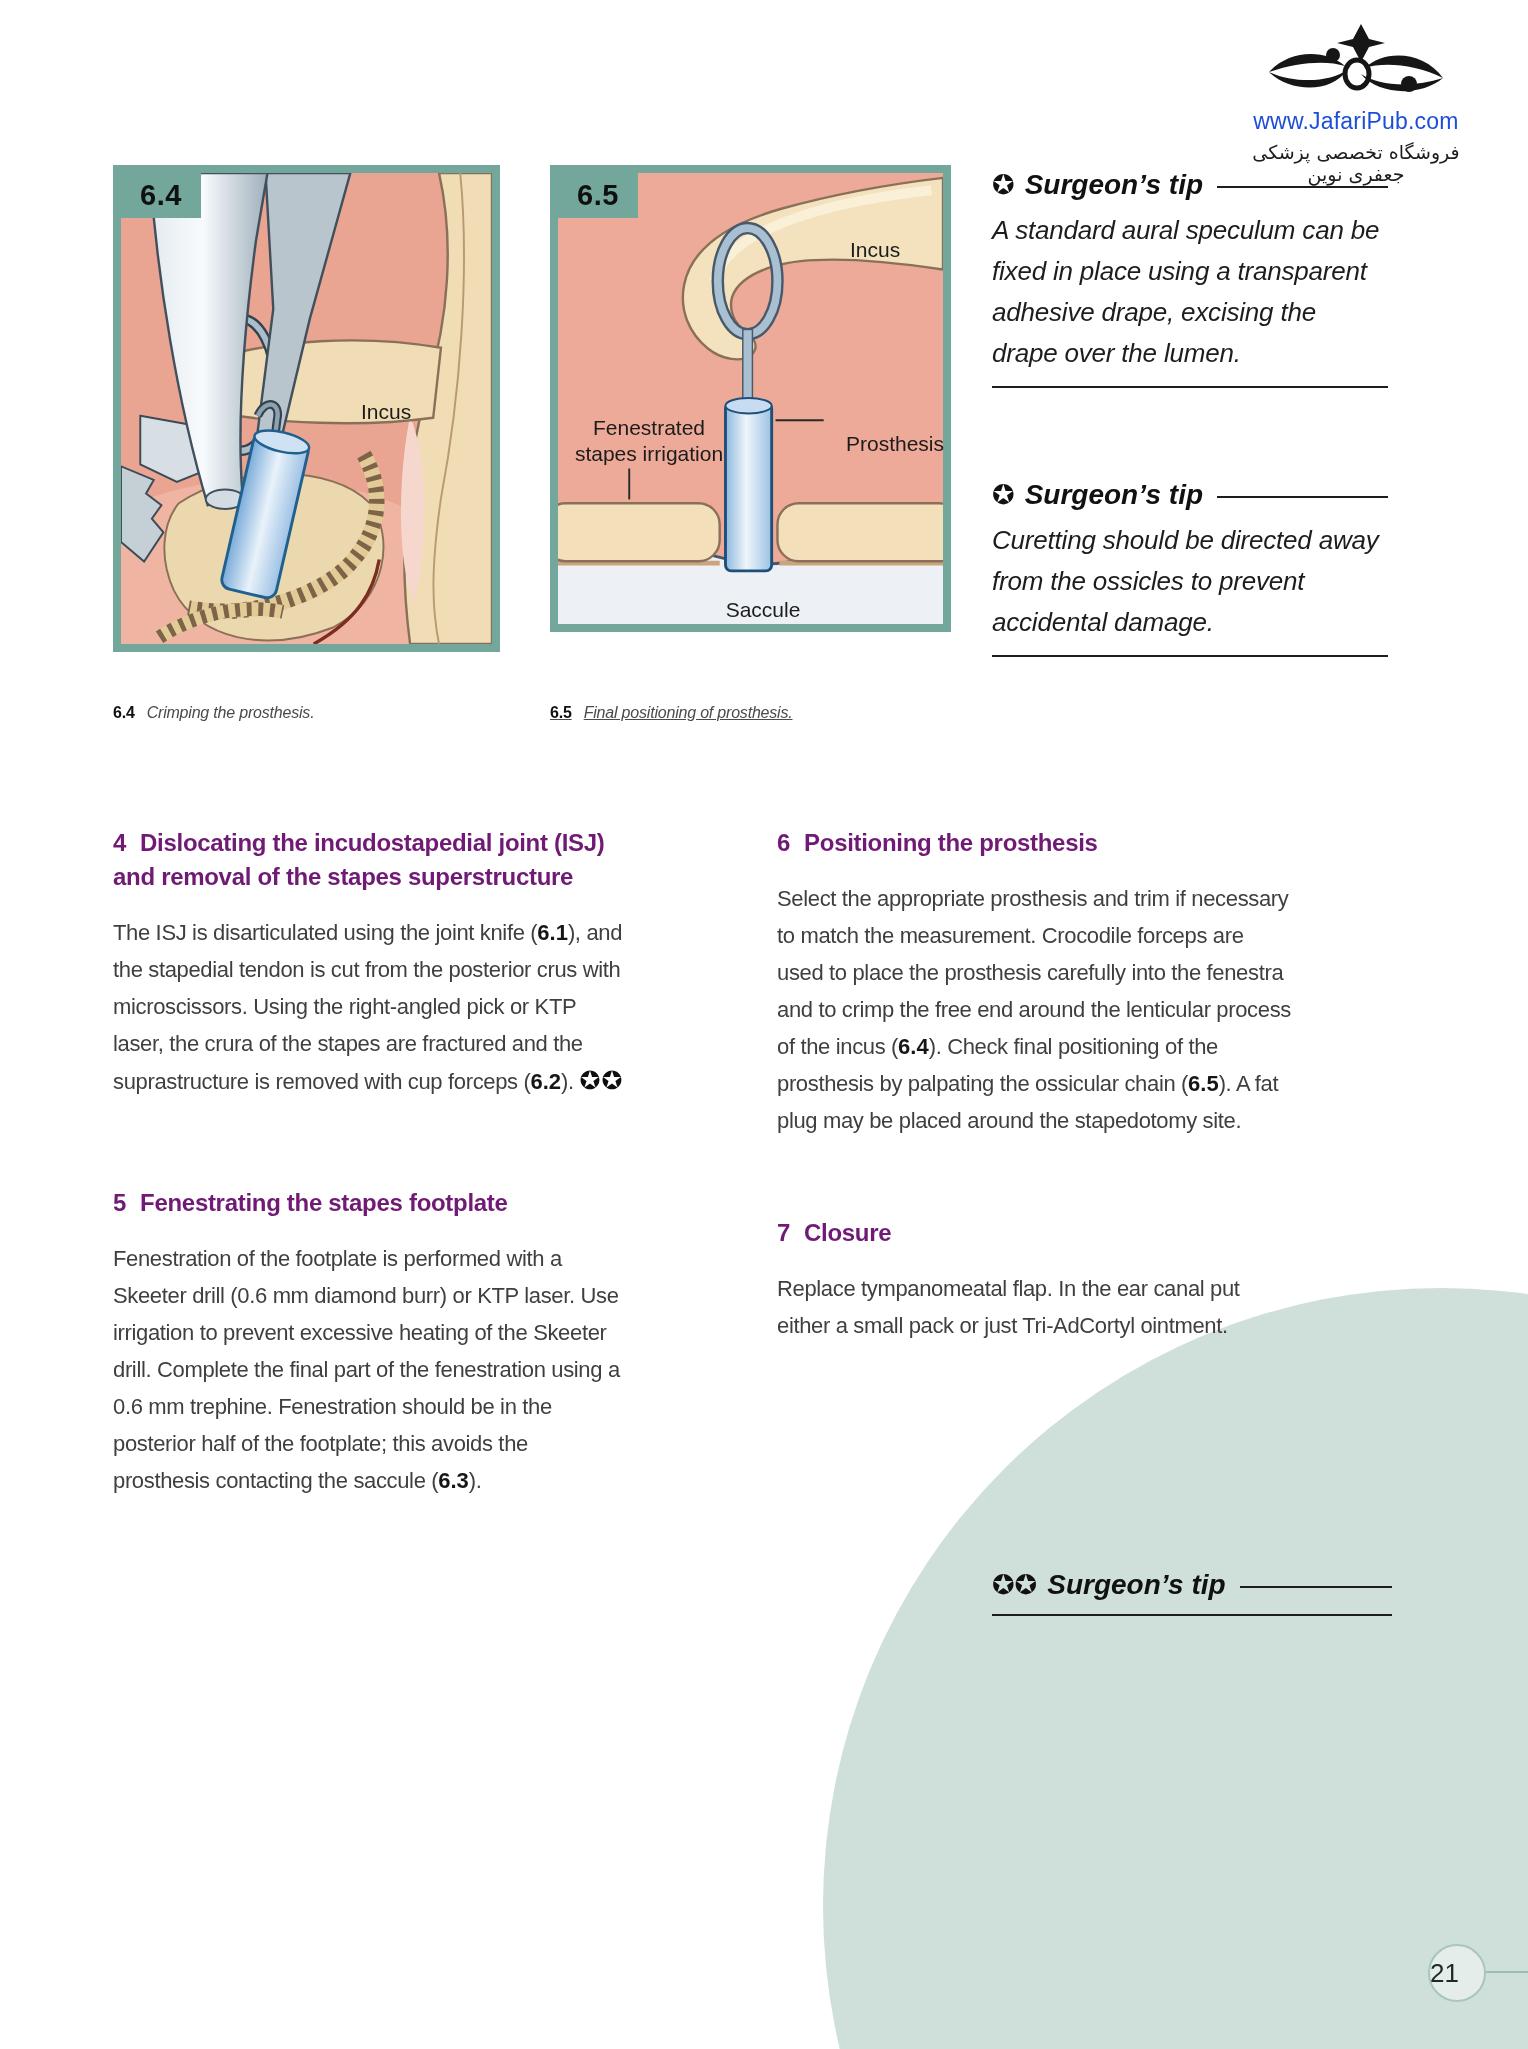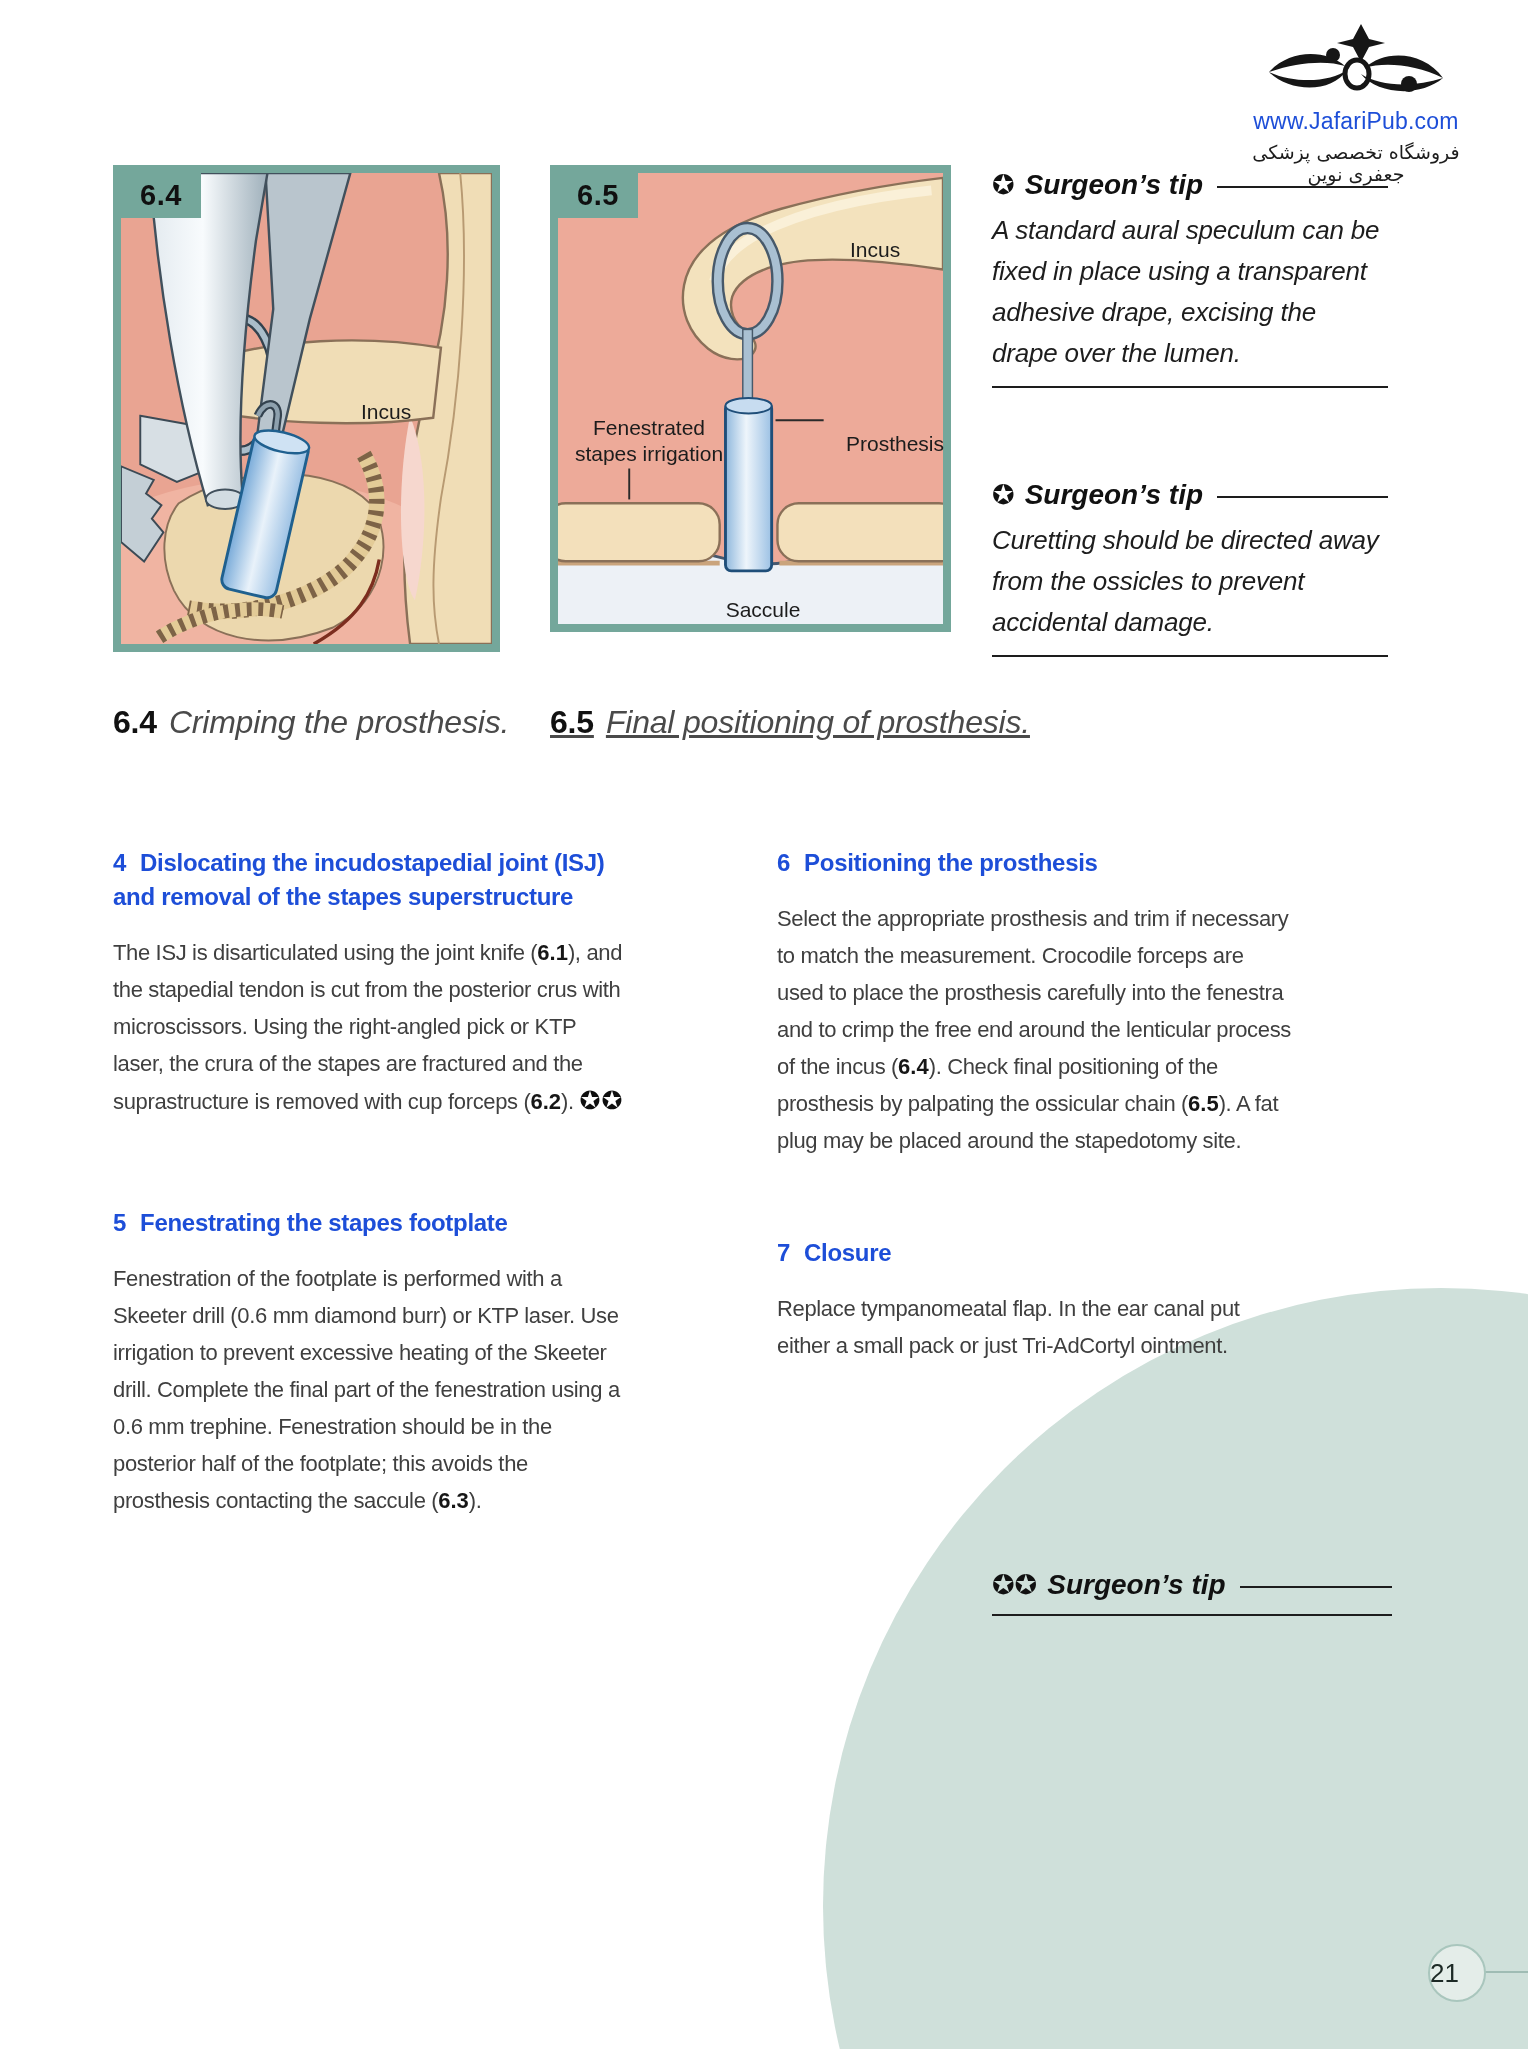--- a/index.html
+++ b/index.html
@@ -21,36 +21,36 @@
   .logo-url{font-size:23px;color:#1d4ed8;margin-top:2px;letter-spacing:.2px;}
   .logo-fa{font-size:19px;color:#1d1d1d;margin-top:6px;direction:rtl;font-family:"DejaVu Sans",sans-serif;}
 
   
   .fig{position:absolute;border:8px solid var(--accent-teal,#74a79b);box-sizing:border-box;background:#e9a492;}
   .fig svg{position:absolute;left:0;top:0;width:100%;height:100%;}
   .fig-tag{position:absolute;left:0;top:0;width:80px;height:45px;background:var(--accent-teal,#74a79b);
            color:#101010;font-weight:800;font-size:29px;display:flex;align-items:center;justify-content:center;
            letter-spacing:.5px;}
   .fig-label{position:absolute;font-size:21px;color:#1c1c1c;line-height:26px;}
-  .fig-caption{position:absolute;font-size:32px;color:#4a4a4a;letter-spacing:-.2px;}
+  .fig-caption{position:absolute;font-size:16px;color:#4a4a4a;letter-spacing:-.2px;}
   .fig-caption .cap-num{font-weight:700;font-style:normal;color:#111;margin-right:12px;}
   .fig-caption .cap-text{font-style:italic;}
 
   
   .tip{position:absolute;width:396px;border-bottom:2px solid #1d1d1d;padding-bottom:12px;}
   .tip-head{display:flex;align-items:baseline;}
   .tip-stars{font-size:27px;color:#111;font-style:normal;margin-right:10px;line-height:34px;}
   .tip-title{font-size:28px;font-weight:700;font-style:italic;color:#111;white-space:nowrap;}
   .tip-rule{flex:1;border-bottom:2px solid #1d1d1d;margin-left:14px;transform:translateY(-6px);}
   .tip-text{margin:8px 0 0 0;font-style:italic;font-size:26px;line-height:41px;color:#1d1d1d;
             letter-spacing:-.2px;}
 
   
   .section{position:absolute;width:515px;}
-  .sec-head{font-size:24px;font-weight:700;color:#1d4ed8;line-height:34px;letter-spacing:-.3px;margin-top:20px;}
+  .sec-head{font-size:24px;font-weight:700;color:#701a75;line-height:34px;letter-spacing:-.3px;}
   .sec-head .sec-num{margin-right:14px;}
   .sec-body{margin:20px 0 0 0;font-size:22px;line-height:37px;color:#3f3f3f;letter-spacing:-.35px;}
   .sec-body .b{font-weight:700;color:#161616;letter-spacing:0;}
   .sec-body .star{font-size:25px;color:#0e0e0e;letter-spacing:1px;}
 </style>
 </head>
 <body>
 
 <div class="page">
 

